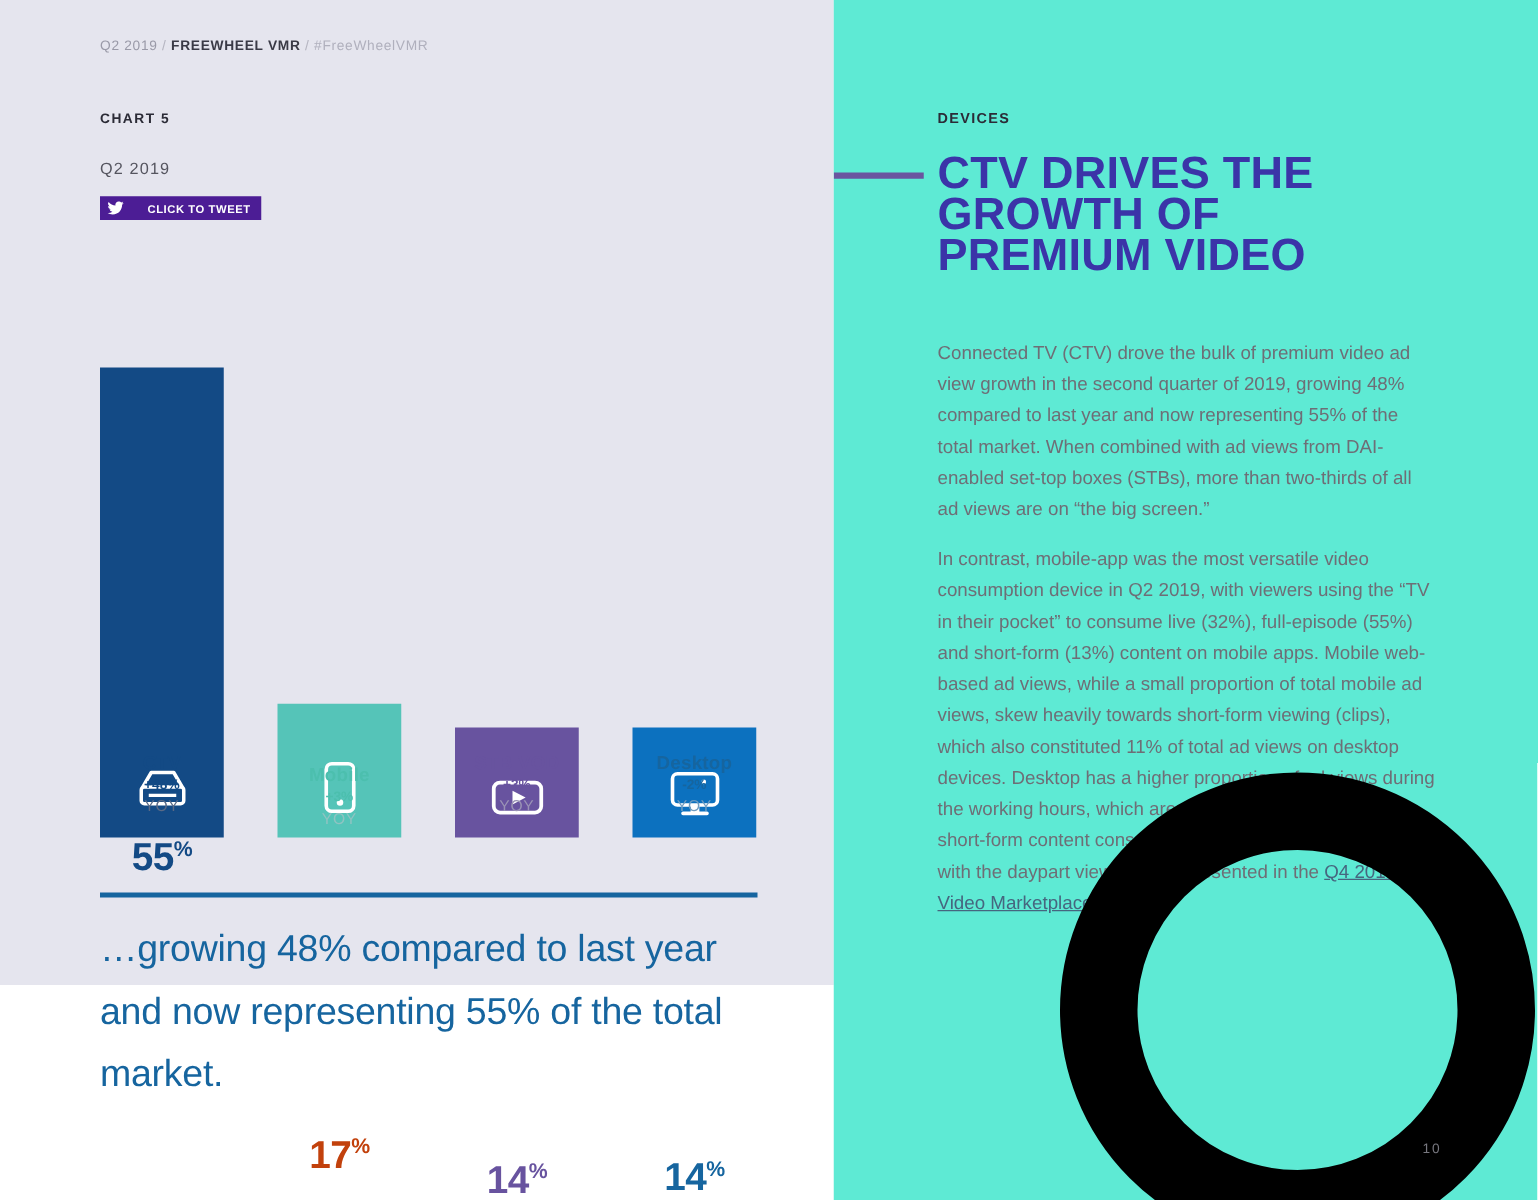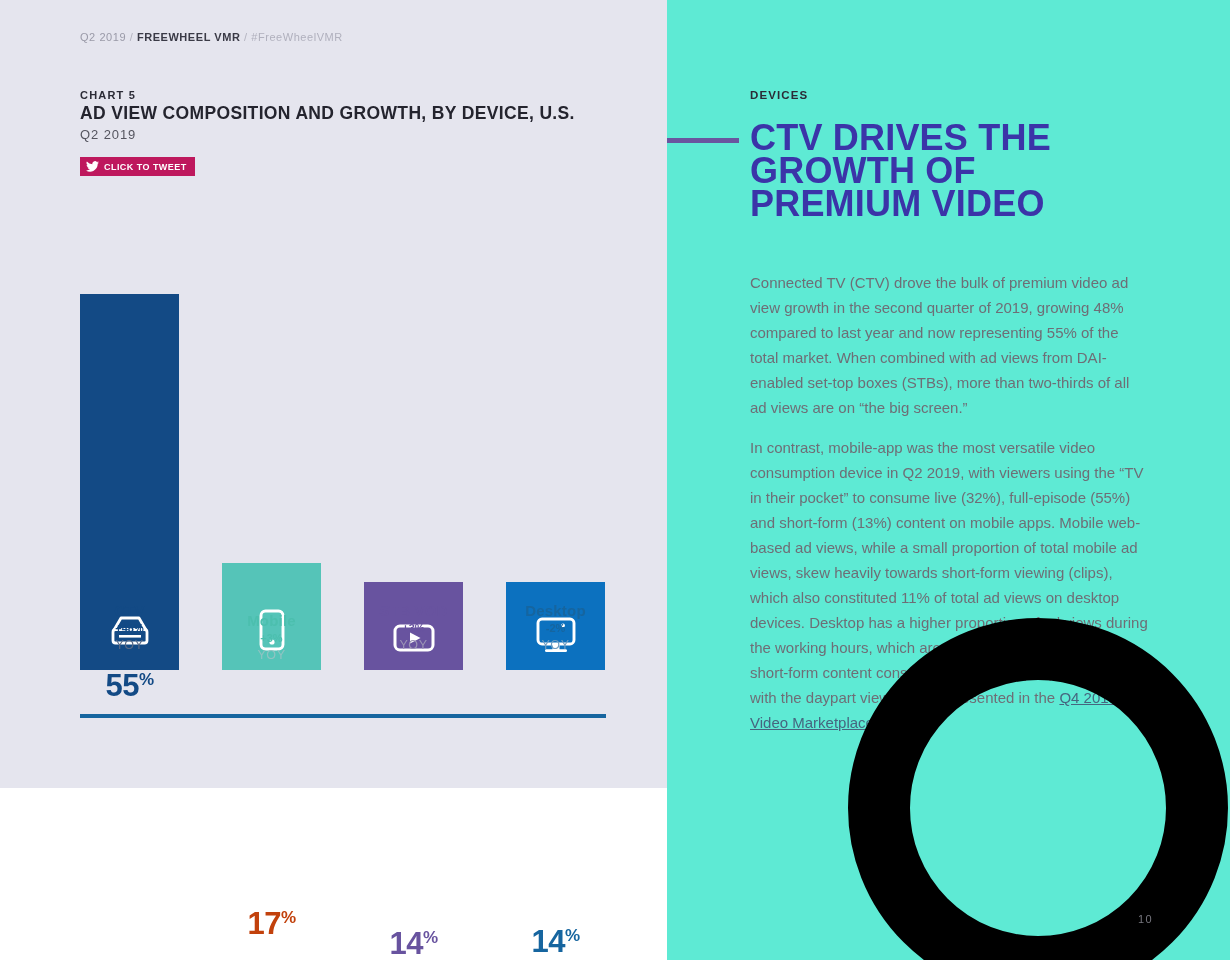--- a/index.html
+++ b/index.html
@@ -35,22 +35,22 @@
     white-space:nowrap;
   }
   .chart-sub{
     position:absolute;left:80px;top:127px;
     font-size:13px;letter-spacing:.9px;color:#55555f;
   }
 
   .tweet-btn{
     position:absolute;left:80px;top:157px;
     height:19px;padding:0 8px 0 6px;
-    background:#be185d;color:#fff;border:0;cursor:pointer;
-    display:flex;align-items:center;gap:5px;
+    background:#4c1d95;color:#fff;border:0;cursor:pointer;
+    display:flex;align-items:center;gap:19px;
     font-family:"Liberation Sans", sans-serif;
   }
   .tweet-btn .lbl{font-size:9px;font-weight:bold;letter-spacing:.45px;}
   .tweet-btn svg{display:block;}
 
   
   .chart{position:absolute;left:80px;top:210px;width:526px;height:460px;}
   .bar-col{position:absolute;bottom:0;width:99px;text-align:center;}
   .bar-col .value{
     position:absolute;left:0;right:0;
@@ -118,21 +118,20 @@
 
     <div class="breadcrumb">
       <span>Q2 2019</span>
       <span class="sep">/</span>
       <span class="bold">FREEWHEEL VMR</span>
       <span class="sep">/</span>
       <span class="tag">#FreeWheelVMR</span>
     </div>
 
     <div class="chart-no">CHART 5</div>
-    <div class="chart-title">AD VIEW COMPOSITION AND GROWTH, BY DEVICE, U.S.</div>
     <div class="chart-sub">Q2 2019</div>
 
     <div class="tweet-btn">
       <span>
         <svg width="13" height="11" viewBox="0 0 24 20" aria-hidden="true">
           <path fill="#ffffff" d="M24 2.4a9.6 9.6 0 0 1-2.83.79A4.93 4.93 0 0 0 23.34.38a9.8 9.8 0 0 1-3.13 1.2A4.92 4.92 0 0 0 11.8 6.03 13.96 13.96 0 0 1 1.67.9 4.92 4.92 0 0 0 3.2 7.48 4.88 4.88 0 0 1 .96 6.86v.06a4.92 4.92 0 0 0 3.95 4.83 4.95 4.95 0 0 1-2.22.08 4.93 4.93 0 0 0 4.6 3.42A9.88 9.88 0 0 1 0 17.3a13.92 13.92 0 0 0 7.55 2.21c9.06 0 14.01-7.5 14.01-14.01l-.02-.64A10 10 0 0 0 24 2.4z"></path>
         </svg>
       </span>
       <span class="lbl">CLICK TO TWEET</span>
     </div>
@@ -216,20 +215,21 @@
         <div class="yoylbl" style="color:#9a93b5;">YOY</div>
       </div>
       <div class="legend-col" style="left:426px;color:#16659f;">
         <div class="name">Desktop</div>
         <div class="yoy"><span>-2%</span></div>
         <div class="yoylbl" style="color:#6f9cc0;">YOY</div>
       </div>
     </div>
 
     <div class="rule"></div>
+    <div class="pullquote">…growing 48% compared to last year and now representing 55% of the total market.</div>
   </div>
 
   <div class="right-panel">
 
     <div class="devices-kicker">DEVICES</div>
     <div class="purple-rule"></div>
     <div class="headline">CTV DRIVES THE GROWTH OF PREMIUM VIDEO</div>
 
     <div class="body-copy p1">Connected TV (CTV) drove the bulk of premium video ad view growth in the second quarter of 2019, growing 48% compared to last year and now representing 55% of the total market. When combined with ad views from DAI-enabled set-top boxes (STBs), more than two-thirds of all ad views are on “the big screen.”</div>
 

